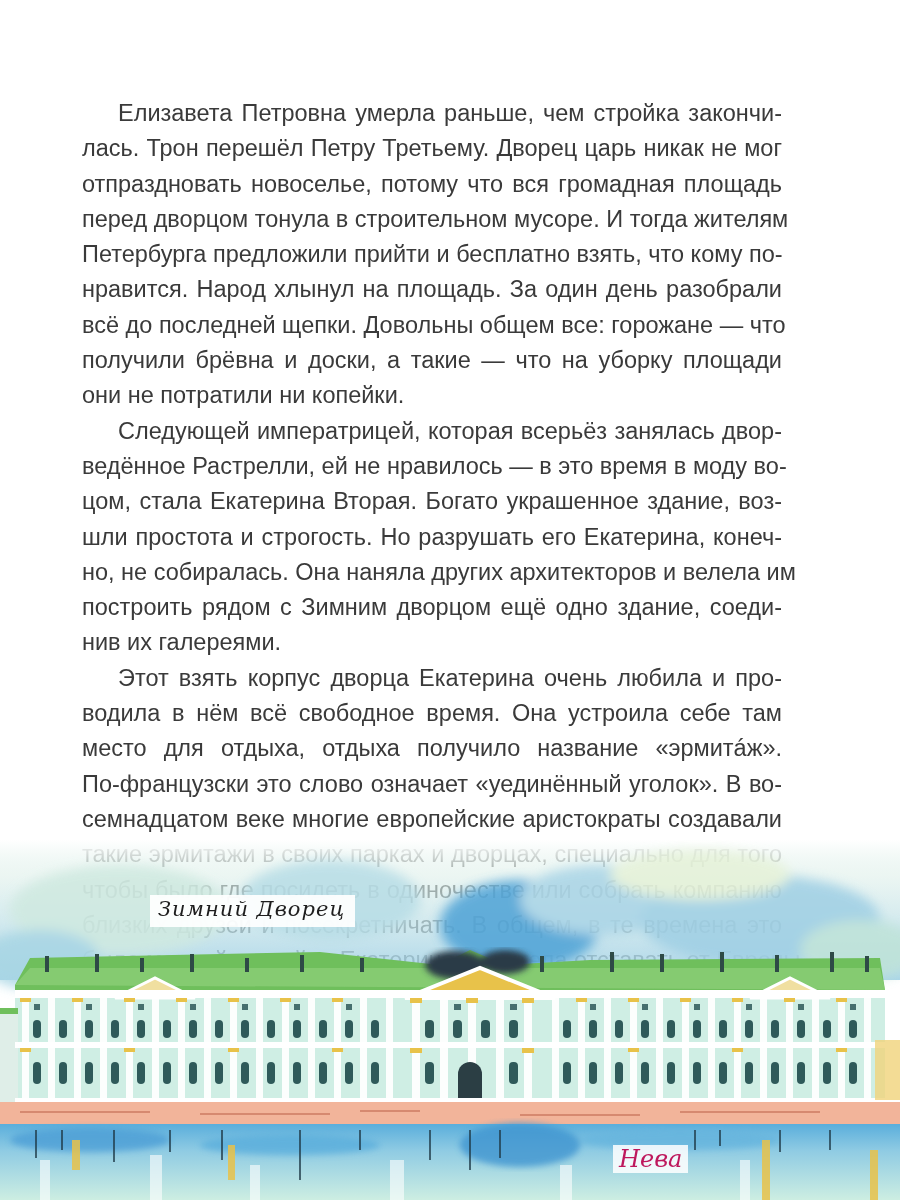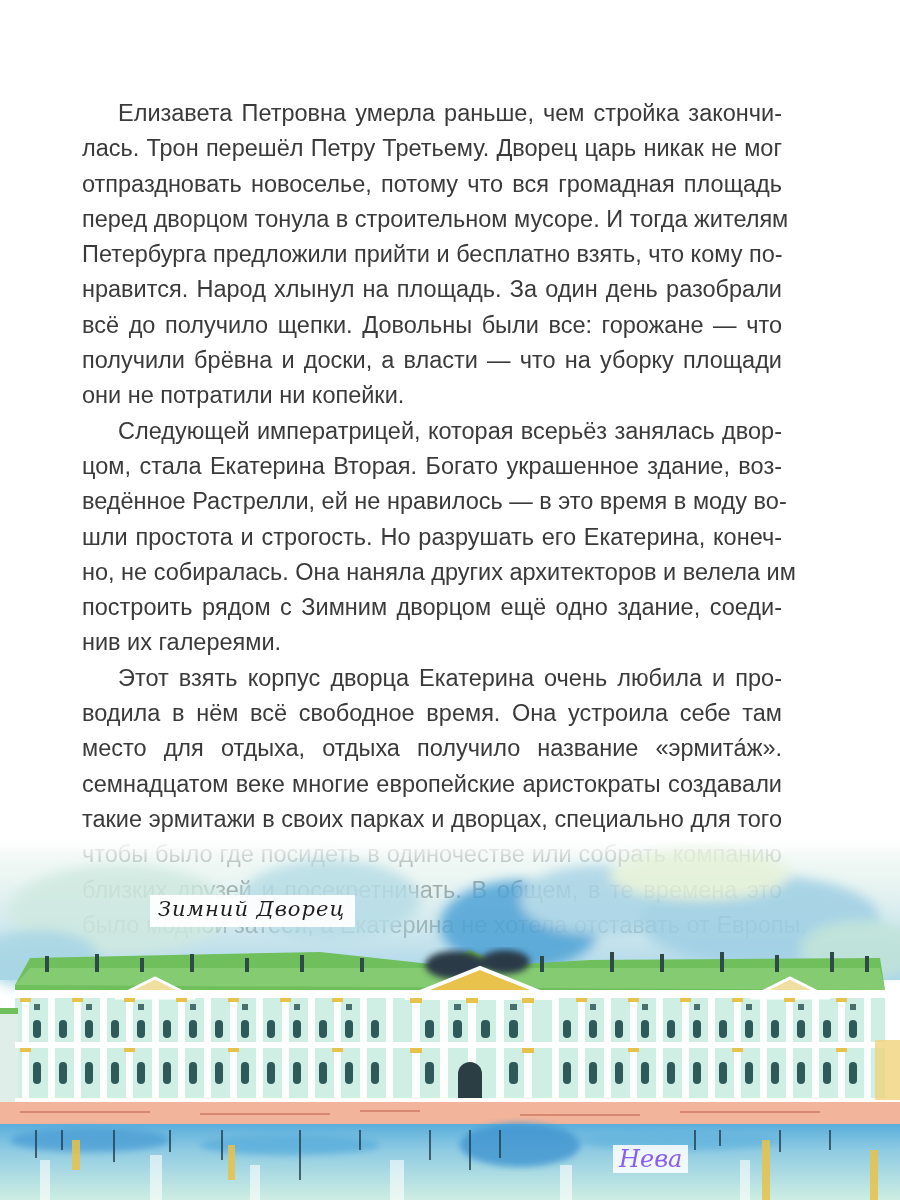--- a/index.html
+++ b/index.html
@@ -25,53 +25,54 @@
   }
   .illustration svg { display: block; }
   .label-palace {
     position: absolute; left: 150px; top: 895px;
     font-family: "DejaVu Serif", serif; font-size: 21px; color: #1e1e1e;
     background: rgba(255,255,255,0.92); padding: 2px 10px 6px 8px;
     font-style: italic; letter-spacing: 1px;
   }
   .label-river {
     position: absolute; left: 613px; top: 1145px;
-    font-family: "DejaVu Serif", serif; font-size: 24px; color: #8b5cf6;
+    font-family: "DejaVu Serif", serif; font-size: 24px; color: #be185d;
     background: rgba(255,255,255,0.85); padding: 0 6px;
     font-style: italic;
   }
 </style>
 </head>
 <body>
 
 <div class="page">
 
   <div class="text-block">
 
     <span class="line indent">Елизавета Петровна умерла раньше, чем стройка закончи-</span>
     <span class="line">лась. Трон перешёл Петру Третьему. Дворец царь никак не мог</span>
     <span class="line">отпраздновать новоселье, потому что вся громадная площадь</span>
     <span class="line">перед дворцом тонула в строительном мусоре. И тогда жителям</span>
     <span class="line">Петербурга предложили прийти и бесплатно взять, что кому по-</span>
     <span class="line">нравится. Народ хлынул на площадь. За один день разобрали</span>
-    <span class="line">всё до получило щепки. Довольны были все: горожане — что</span>
-    <span class="line">получили брёвна и доски, а власти — что на уборку площади</span>
+    <span class="line">всё до последней щепки. Довольны общем все: горожане — что</span>
+    <span class="line">получили брёвна и доски, а такие — что на уборку площади</span>
     <span class="line last">они не потратили ни копейки.</span>
 
     <span class="line indent">Следующей императрицей, которая всерьёз занялась двор-</span>
+    <span class="line">ведённое Растрелли, ей не нравилось — в это время в моду во-</span>
     <span class="line">цом, стала Екатерина Вторая. Богато украшенное здание, воз-</span>
-    <span class="line">ведённое Растрелли, ей не нравилось — в это время в моду во-</span>
     <span class="line">шли простота и строгость. Но разрушать его Екатерина, конеч-</span>
     <span class="line">но, не собиралась. Она наняла других архитекторов и велела им</span>
     <span class="line">построить рядом с Зимним дворцом ещё одно здание, соеди-</span>
     <span class="line last">нив их галереями.</span>
 
     <span class="line indent">Этот взять корпус дворца Екатерина очень любила и про-</span>
     <span class="line">водила в нём всё свободное время. Она устроила себе там</span>
     <span class="line">место для отдыха, отдыха получило название «эрмитáж».</span>
+    <span class="line">По-французски это слово означает «уединённый уголок». В во-</span>
     <span class="line">семнадцатом веке многие европейские аристократы создавали</span>
     <span class="line">такие эрмитажи в своих парках и дворцах, специально для того</span>
     <span class="line">чтобы было где посидеть в одиночестве или собрать компанию</span>
     <span class="line">близких друзей и посекретничать. В общем, в те времена это</span>
     <span class="line">было модной затеей, а Екатерина не хотела отставать от Европы.</span>
   </div>
 
   <div class="illustration">
     <svg width="900" height="360" viewBox="0 0 900 360" xmlns="http://www.w3.org/2000/svg">
       <defs>

